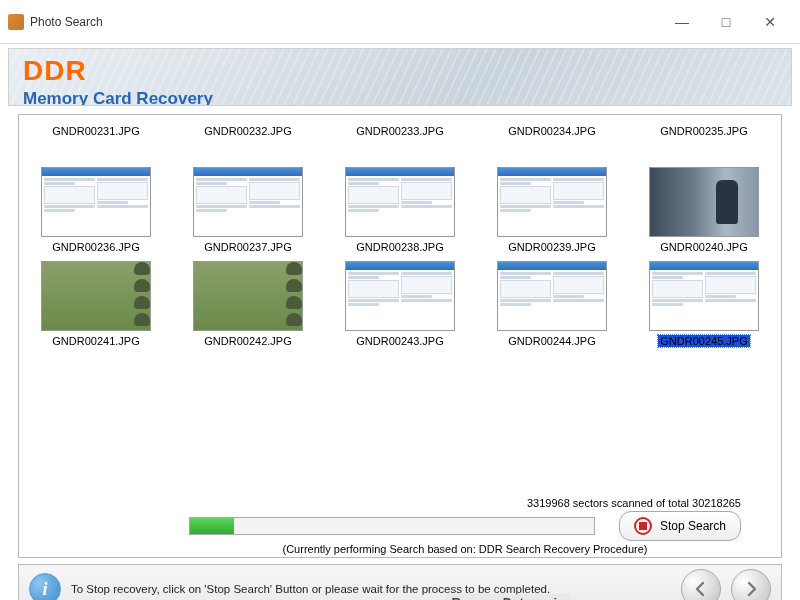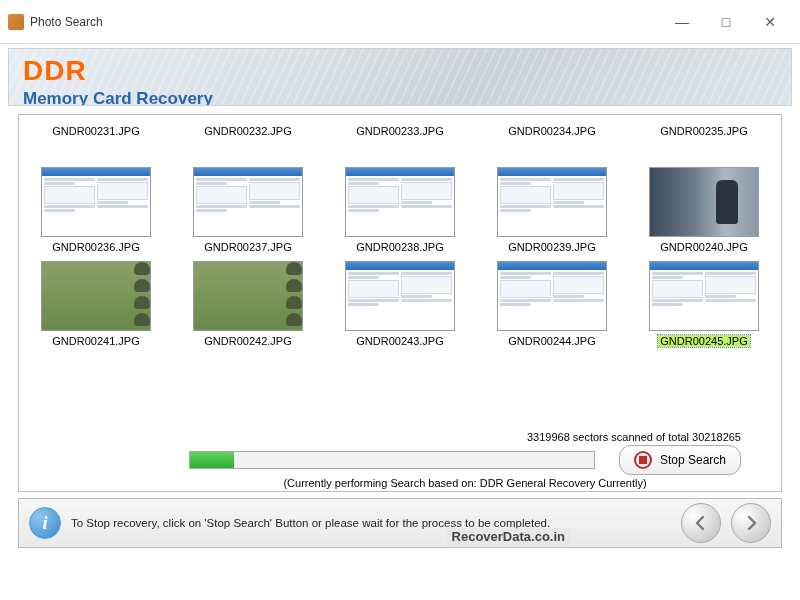--- a/index.html
+++ b/index.html
@@ -8,40 +8,40 @@
 .titlebar { height: 44px; background: #fff; border-bottom: 1px solid #ddd; display: flex; align-items: center; padding: 0 8px; font-size: 12px; }
 .titlebar .app-icon { width: 16px; height: 16px; margin-right: 6px; background: linear-gradient(135deg,#d88b3a,#c77529); border-radius: 2px; display: inline-block; }
 .titlebar .title { flex: 1; color: #333; }
 .titlebar .win-btn { width: 44px; height: 28px; display: flex; align-items: center; justify-content: center; color: #555; font-size: 14px; cursor: pointer; }
 
 .header-banner { height: 58px; margin: 4px 8px 0 8px; border: 1px solid #d0d0d0; background: linear-gradient(135deg, #e8eef3 0%, #d5dde4 40%, #c9d3db 60%, #dbe3ea 100%); position: relative; overflow: hidden; padding: 6px 14px; }
 .header-banner::before { content: ""; position: absolute; inset: 0; background: repeating-linear-gradient(115deg, rgba(255,255,255,0.25) 0 2px, transparent 2px 8px); }
 .brand-ddr { font-family: "Arial Black", sans-serif; font-size: 28px; font-weight: 900; color: #ff6a00; letter-spacing: 1px; position: relative; }
 .brand-sub { font-size: 17px; font-weight: 600; color: #2765b3; margin-top: 2px; position: relative; }
 
-.content-frame { margin: 8px 18px 0 18px; border: 1px solid #bbb; height: 378px; display: flex; flex-direction: column; background: #fff; }
+.content-frame { margin: 8px 18px 0 18px; border: 1px solid #bbb; height: 444px; display: flex; flex-direction: column; background: #fff; }
 
 .thumb-area { flex: 1; overflow-y: scroll; padding: 6px 4px; }
 .thumb-grid { display: grid; grid-template-columns: repeat(5, 1fr); gap: 4px 6px; }
 .thumb-cell { display: flex; flex-direction: column; align-items: center; font-size: 11px; padding: 2px; }
 .thumb-cell.row1 { height: 40px; justify-content: flex-start; }
 .thumb-cell.row1 .fname { margin-top: 2px; }
 .thumb-img { width: 110px; height: 70px; border: 1px solid #999; background: #eef2f6; display: flex; flex-direction: column; overflow: hidden; font-size: 5px; }
 .thumb-img .tbar { height: 8px; background: linear-gradient(#4a90d9,#2e6fb7); }
 .thumb-img .tbody { flex: 1; background: #fff; padding: 2px; display: flex; gap: 2px; }
 .thumb-img .tcol { flex: 1; display: flex; flex-direction: column; gap: 1px; }
 .thumb-img .tline { height: 3px; background: #cdd8e4; border-radius: 1px; }
 .thumb-img .tline.s { width: 60%; }
 .thumb-img .tbox { height: 18px; background: #f2f5f9; border: 1px solid #d0d8e2; }
 .thumb-photo1 { background: linear-gradient(90deg,#3a4a58 0%, #6a7a88 40%, #aab8c4 70%, #8a98a6 100%); position: relative; }
 .thumb-photo1::after { content:""; position:absolute; right:20px; top:12px; width:22px; height:44px; background:#2a3440; border-radius:6px 6px 3px 3px; }
 .thumb-photo2 { background: linear-gradient(#8aa06a,#6a8a4a); position: relative; display:flex; align-items:flex-end; justify-content:center; gap:4px; padding-bottom:4px;}
 .thumb-photo2 span{ width:16px; height:40px; background:#4a5a3a; border-radius:8px 8px 4px 4px;}
 .fname { margin-top: 4px; color: #000; white-space: nowrap; }
-.fname.sel { background: #bef264; outline: 1px dotted #4a90d9; padding: 0 2px; }
+.fname.sel { background: #1d4ed8; outline: 1px dotted #4a90d9; padding: 0 2px; }
 
 .progress-row { padding: 2px 40px 2px 170px; font-size: 11px; }
 .progress-top { text-align: right; margin-bottom: 2px; }
 .progress-wrap { display: flex; align-items: center; gap: 24px; }
 .progress-bar { flex: 1; height: 18px; border: 1px solid #aaa; background: #f3f3f3; position: relative; }
 .progress-fill { height: 100%; width: 22%; background: linear-gradient(#5fd35f,#2eae2e); }
 .stop-btn { display: flex; align-items: center; gap: 8px; border: 1px solid #aaa; border-radius: 12px; padding: 5px 14px; background: linear-gradient(#fff,#eee); font-size: 12px; cursor: pointer; }
 .stop-icon { width: 18px; height: 18px; border: 2px solid #c62828; border-radius: 50%; display: flex; align-items: center; justify-content: center; }
 .stop-icon::after { content:""; width:8px; height:8px; background:#c62828; }
 .progress-sub { text-align: center; font-size: 11px; margin-top: 2px; }
@@ -268,21 +268,21 @@
     <div class="progress-top">3319968 sectors scanned of total 30218265</div>
     <div class="progress-wrap">
       <div class="progress-bar">
         <div class="progress-fill" id="progress-fill" style="width: 11%;"></div>
       </div>
       <button class="stop-btn">
         <span class="stop-icon"></span>
         <span>Stop Search</span>
       </button>
     </div>
-    <div class="progress-sub">(Currently performing Search based on:  DDR General Recovery Currently)</div>
+    <div class="progress-sub">(Currently performing Search based on:  DDR Search Recovery Procedure)</div>
   </div>
 </div>
 
 <div class="footer">
   <div class="info-icon">i</div>
   <div class="footer-text">To Stop recovery, click on 'Stop Search' Button or please wait for the process to be completed.</div>
   <div class="nav-btn">
     <svg viewBox="0 0 16 16">
         <path d="M10 2 L4 8 L10 14" fill="none" stroke="#777" stroke-width="2.4" stroke-linecap="round" stroke-linejoin="round"></path>
       </svg>

